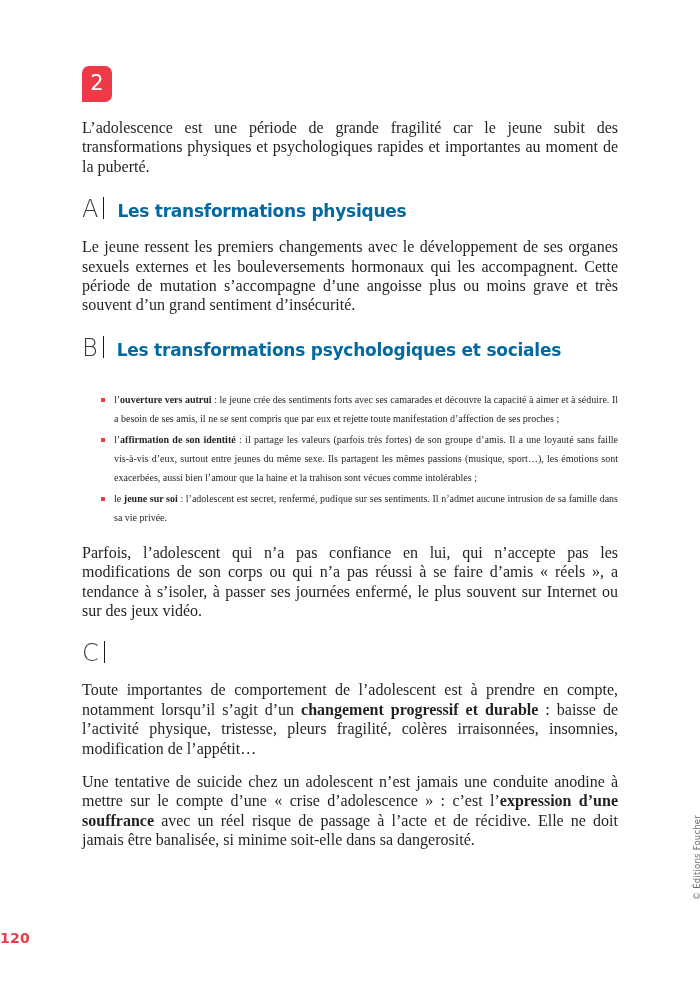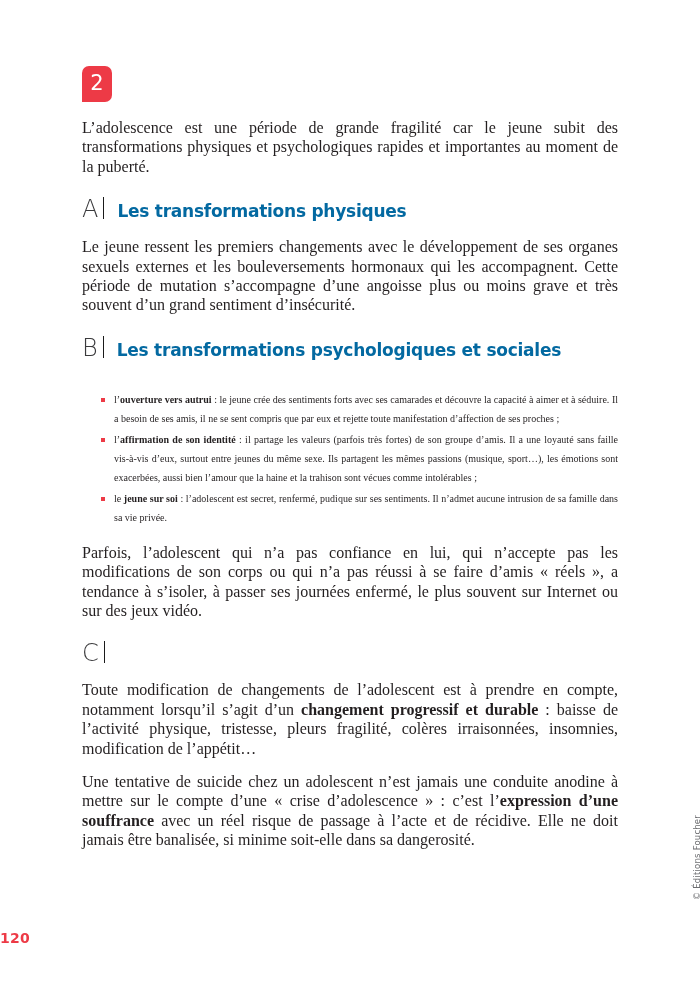--- a/index.html
+++ b/index.html
@@ -213,21 +213,21 @@
     <p class="body">Parfois, l’adolescent qui n’a pas confiance en lui, qui n’accepte pas les modifications de son corps ou qui n’a pas réussi à se faire d’amis « réels », a tendance à s’isoler, à passer ses journées enfermé, le plus souvent sur Internet ou sur des jeux vidéo.</p>
 
     <div class="gap-lg"></div>
 
     <div class="section-head">
       <span class="sec-letter">C</span>
     </div>
 
     <div class="gap-md"></div>
 
-    <p class="body"><span>Toute modification de changements de l’adolescent est à prendre en compte, notamment lorsqu’il s’agit d’un </span><b>changement progressif et durable</b><span> : baisse de l’activité physique, tristesse, pleurs fragilité, colères irraisonnées, insomnies, modification de l’appétit…</span></p>
+    <p class="body"><span>Toute importantes de comportement de l’adolescent est à prendre en compte, notamment lorsqu’il s’agit d’un </span><b>changement progressif et durable</b><span> : baisse de l’activité physique, tristesse, pleurs fragilité, colères irraisonnées, insomnies, modification de l’appétit…</span></p>
 
     <div class="gap-sm"></div>
 
     <p class="body"><span>Une tentative de suicide chez un adolescent n’est jamais une conduite anodine à mettre sur le compte d’une « crise d’adolescence » : c’est l’</span><b>expression d’une souffrance</b><span> avec un réel risque de passage à l’acte et de récidive. Elle ne doit jamais être banalisée, si minime soit-elle dans sa dangerosité.</span></p>
 
   </div>
 
   <div class="credit">© Éditions Foucher</div>
 
   <div class="folio">120</div>

